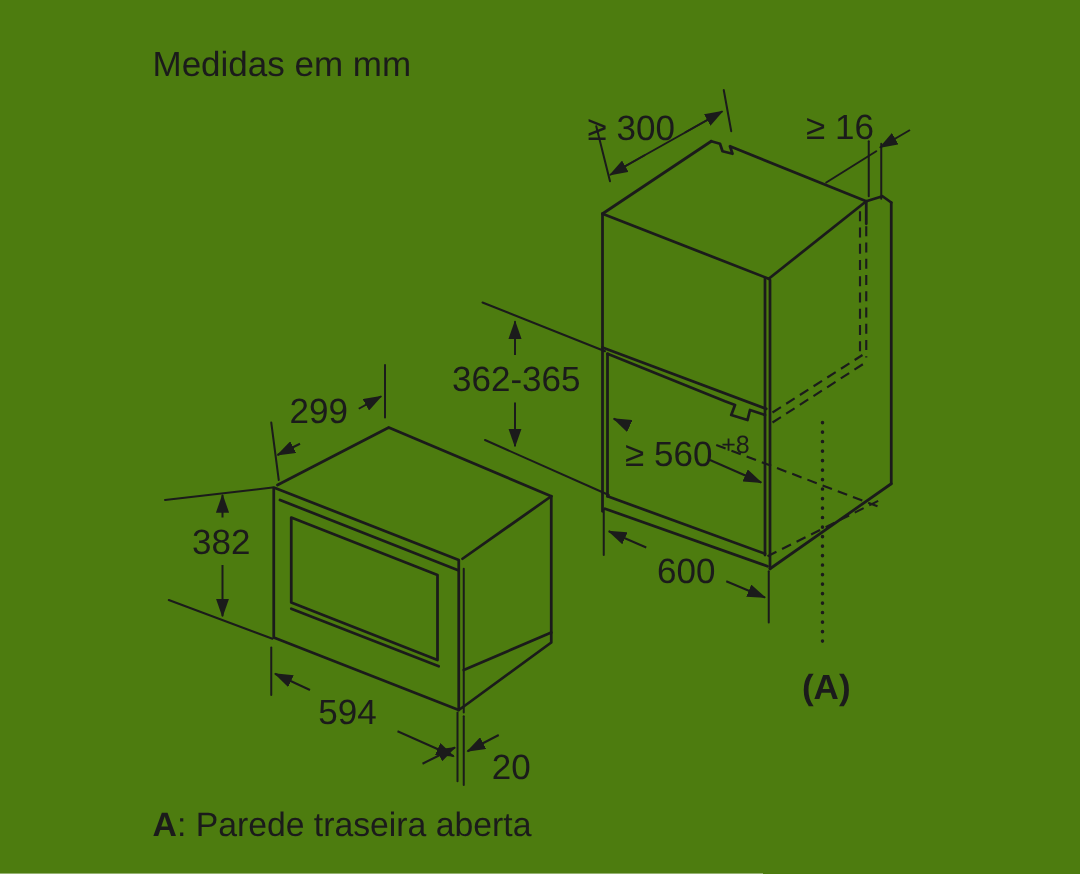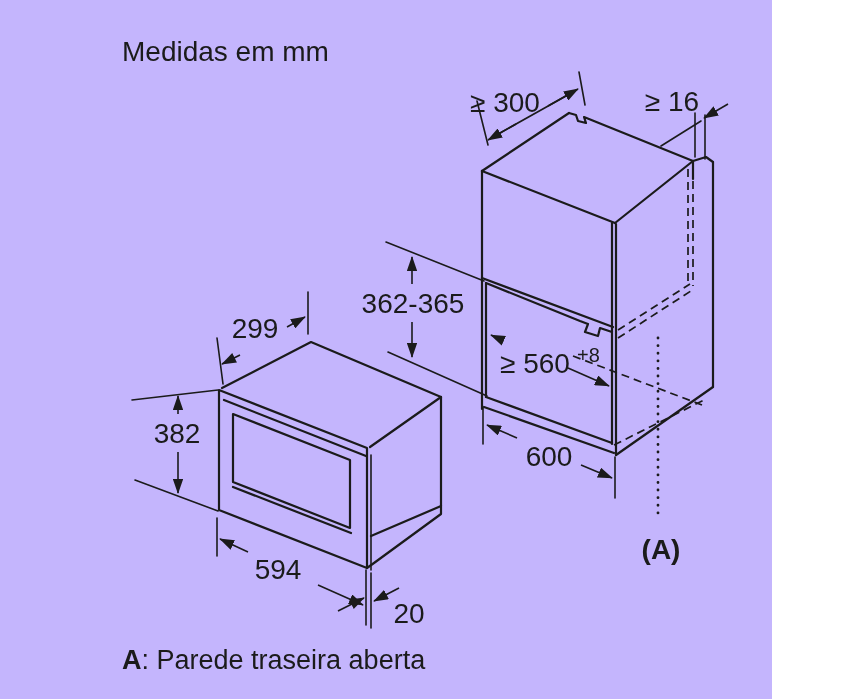--- a/index.html
+++ b/index.html
@@ -1,17 +1,17 @@
 <!DOCTYPE html>
 <html><head>
 <meta charset="utf-8">
 <style>
   html,body { margin:0; padding:0; background:#ffffff; }
   .canvas {
-    position:relative; width:772px; height:699px; background:#c4b5fd;
+    position:relative; width:864px; height:699px; background:#4d7c0f;
     font-family:"Liberation Sans", sans-serif; overflow:hidden;
   }
   svg text {
     font-family:"Liberation Sans", sans-serif;
     fill:#1b1b1b;
   }
   .title-text { font-size:28px; }
   .foot-text  { font-size:27px; }
   .foot-key   { font-weight:bold; }
   .lbl        { font-size:28px; }

